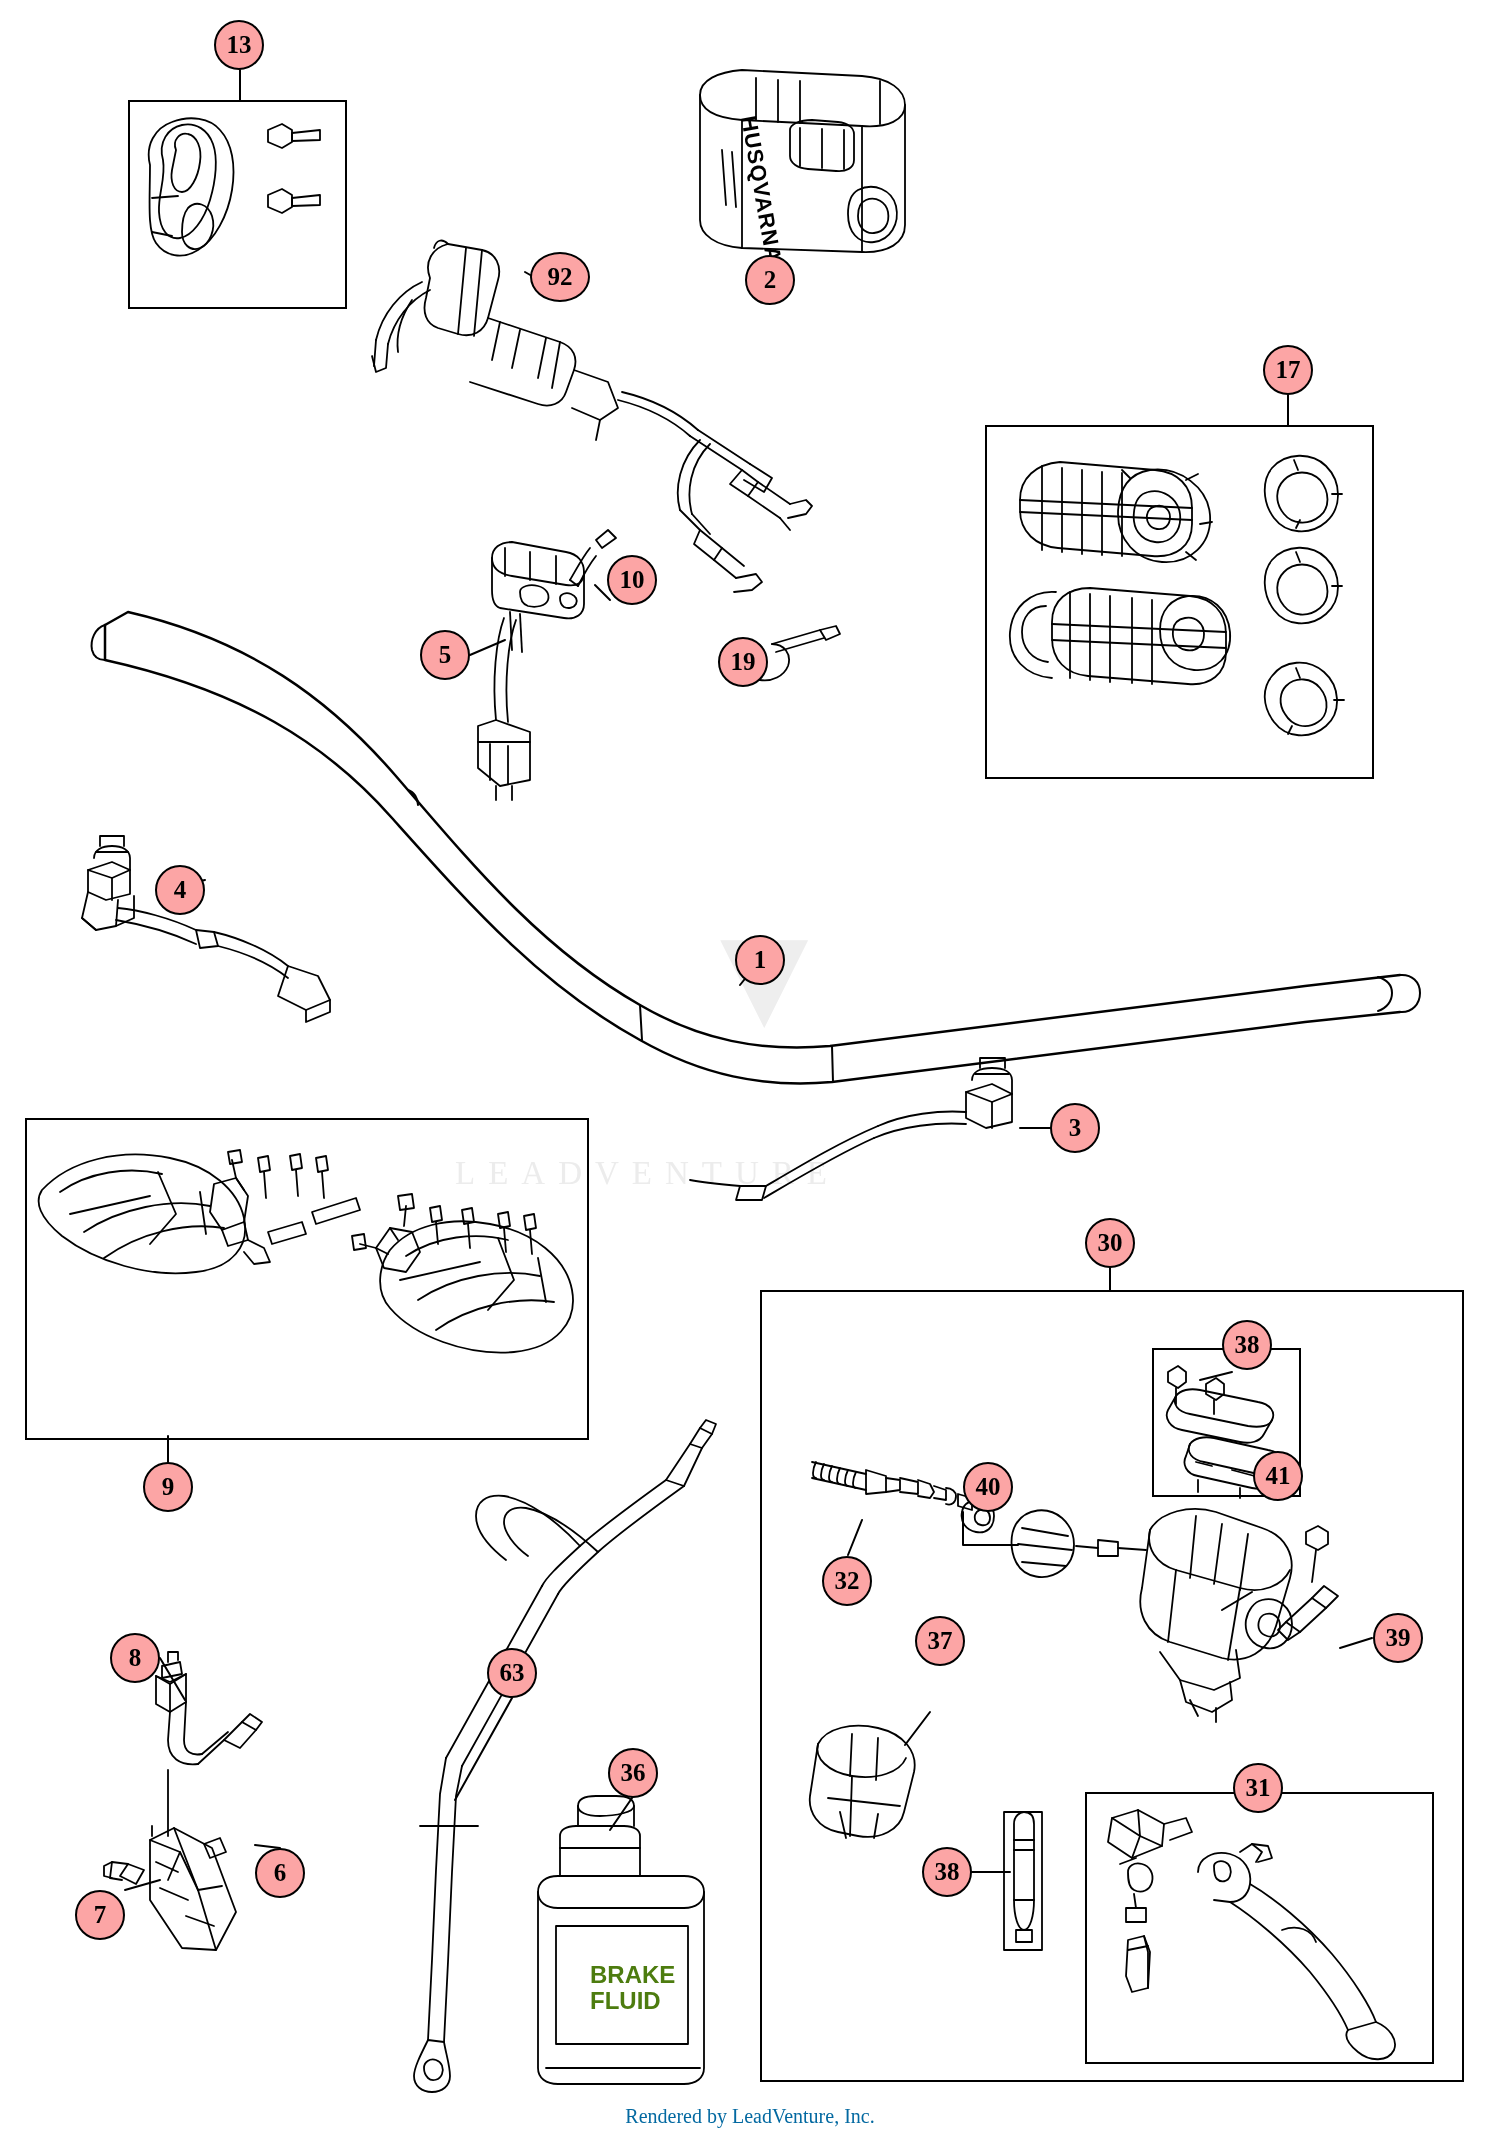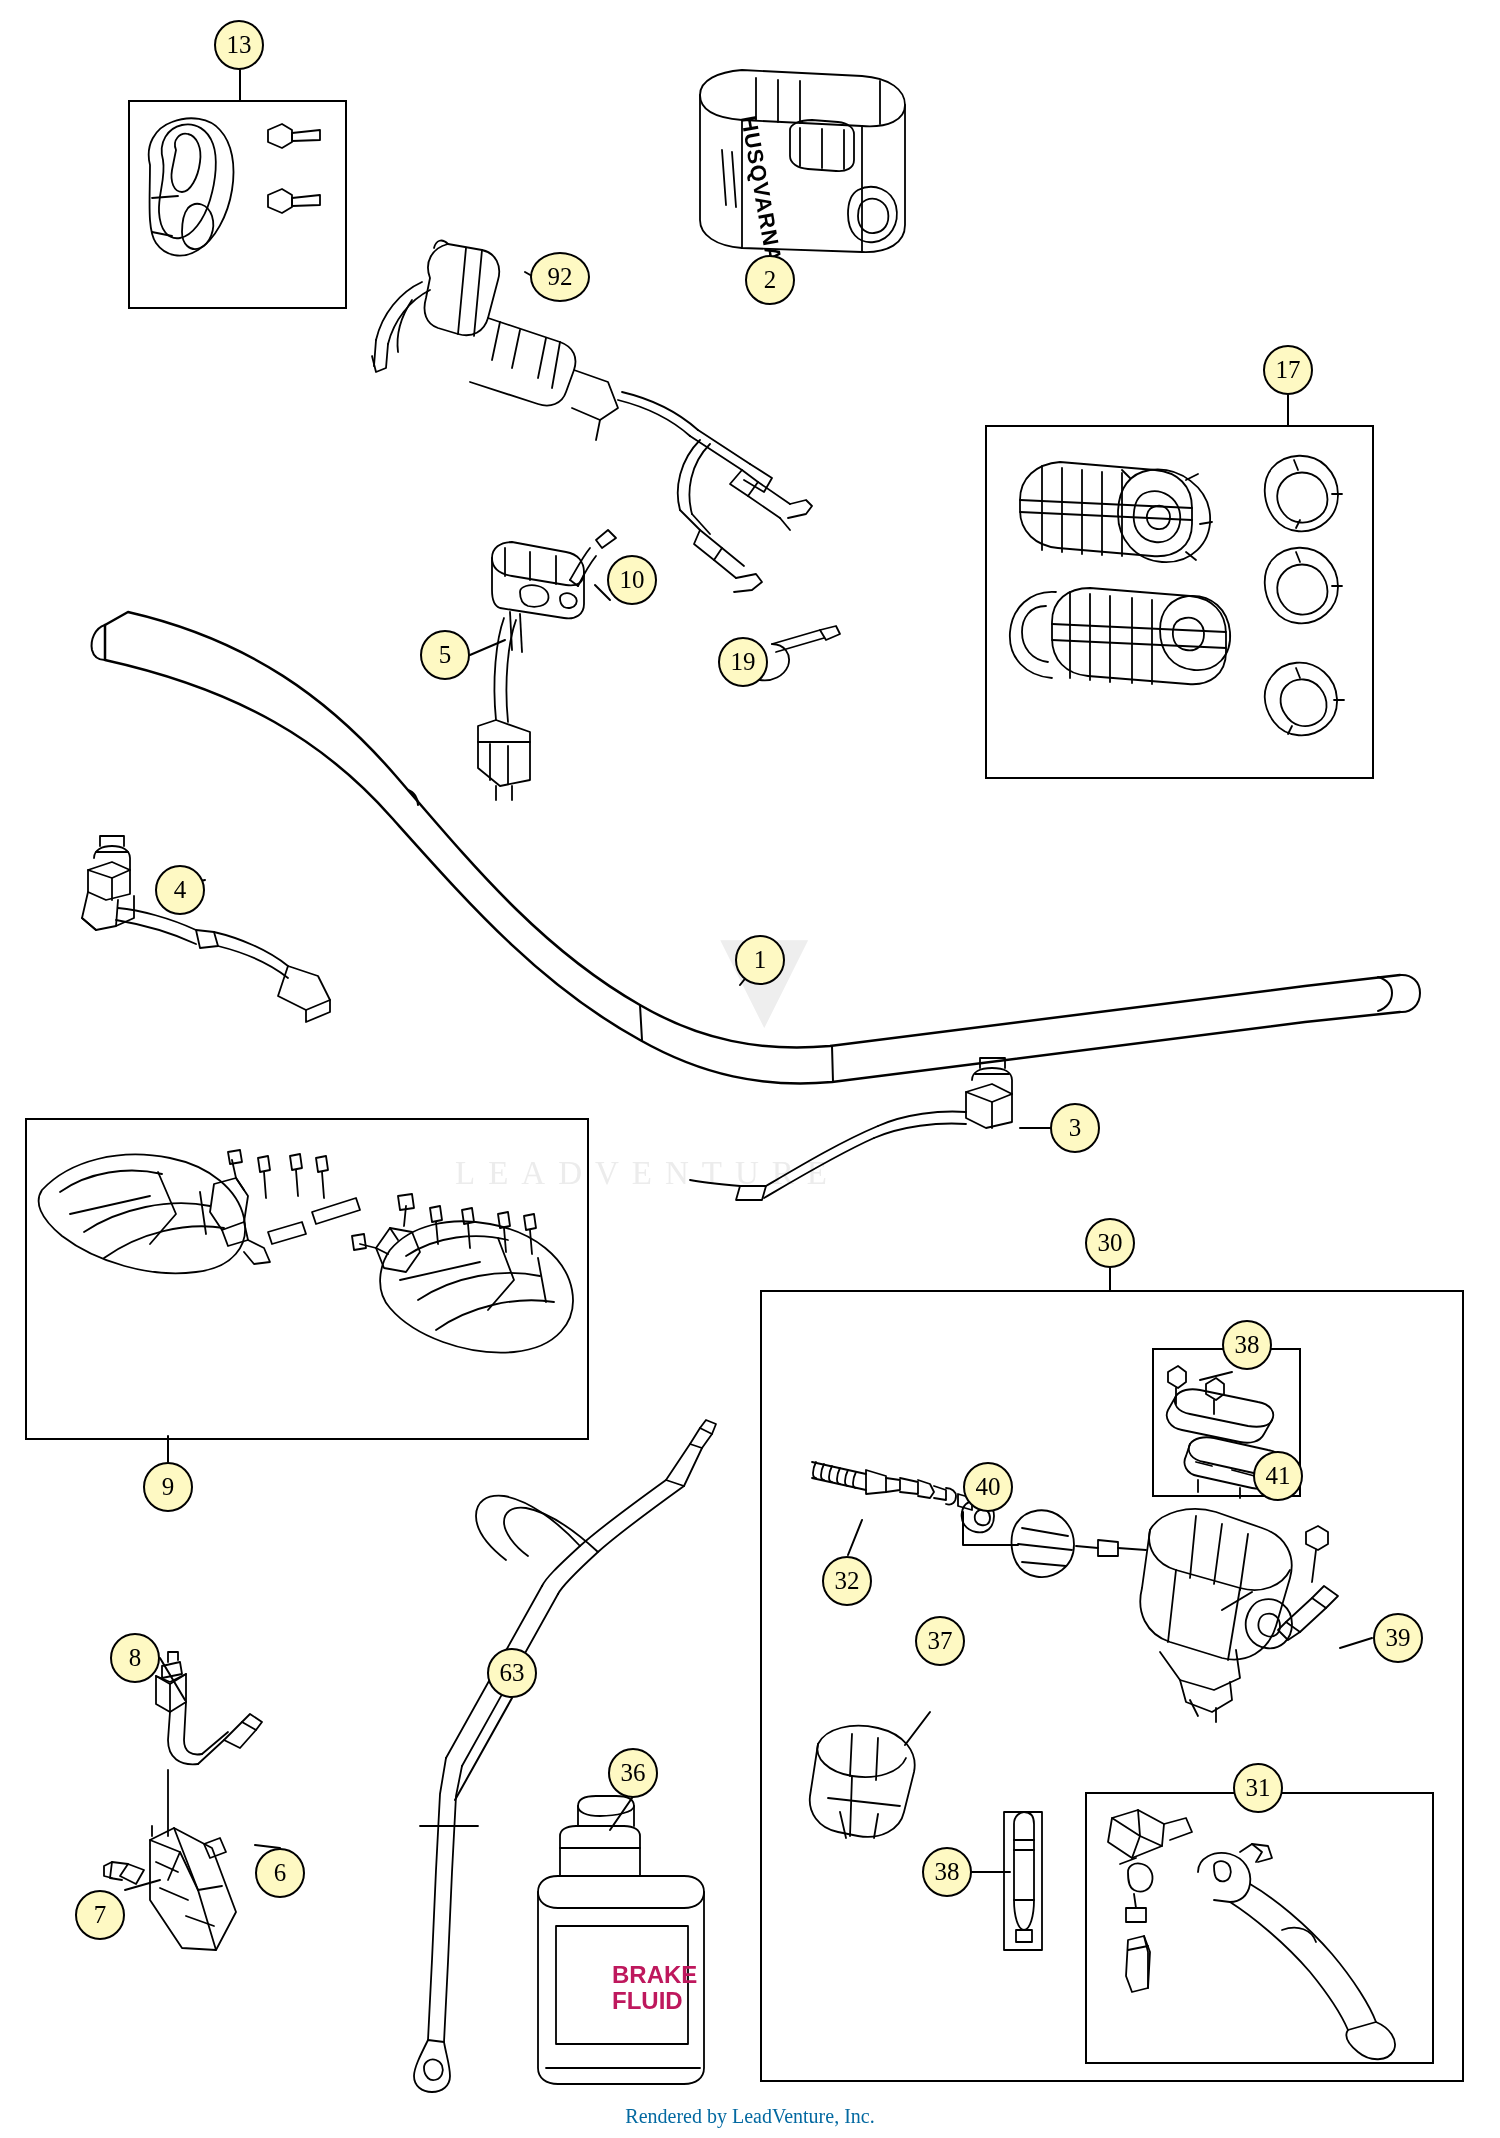--- a/index.html
+++ b/index.html
@@ -2,22 +2,22 @@
 <html><head>
 <meta charset="utf-8">
 <style>
   html,body{margin:0;padding:0;background:#ffffff;}
   body{width:1500px;height:2138px;position:relative;font-family:"Liberation Serif",serif;overflow:hidden;}
   #stage{position:absolute;left:0;top:0;width:1500px;height:2138px;}
 
   
   .callout{
     position:absolute;border:2.5px solid #000;border-radius:50%;
-    background:#fef9c3;display:flex;align-items:center;justify-content:center;
-    font-family:"Liberation Serif",serif;font-weight:400;color:#000;
+    background:#fca5a5;display:flex;align-items:center;justify-content:center;
+    font-family:"Liberation Serif",serif;font-weight:700;color:#000;
     box-sizing:border-box;z-index:40;
   }
   .callout.sz{width:50px;height:50px;font-size:25px;}
   .callout.szw{width:60px;height:50px;border-radius:50%;font-size:25px;}
 
   
   .groupbox{position:absolute;border:2px solid #000;background:transparent;z-index:5;}
 
   
   .wm{position:absolute;z-index:2;pointer-events:none;}
@@ -547,21 +547,21 @@
         <path d="M1252 1844 L1268 1846 L1272 1858 L1258 1862"></path>
         <path d="M1250 1884 C 1274 1898 1306 1924 1332 1954 C 1354 1980 1370 2006 1376 2022"></path>
         <path d="M1230 1902 C 1252 1916 1284 1942 1310 1972 C 1328 1994 1342 2016 1348 2030"></path>
         <path d="M1376 2022 C 1390 2028 1398 2040 1394 2050 C 1388 2062 1370 2062 1358 2052
                  C 1348 2044 1344 2036 1348 2030 Z"></path>
         <path d="M1282 1930 C 1298 1924 1312 1930 1316 1942"></path>
       </g>
     </g>
   </svg>
 
-  <div style="position:absolute;left:612px;top:1962px;z-index:20;font-family:'Liberation Sans',sans-serif;font-weight:700;font-size:24px;line-height:26px;color:#be185d;">
+  <div style="position:absolute;left:590px;top:1962px;z-index:20;font-family:'Liberation Sans',sans-serif;font-weight:700;font-size:24px;line-height:26px;color:#4d7c0f;">
     <div>BRAKE</div>
     <div>FLUID</div>
   </div>
 
   <div class="callout sz" style="left:214px;top:20px;">13</div>
   <div class="callout szw" style="left:530px;top:252px;">92</div>
   <div class="callout sz" style="left:745px;top:255px;">2</div>
   <div class="callout sz" style="left:1263px;top:345px;">17</div>
   <div class="callout sz" style="left:607px;top:555px;">10</div>
   <div class="callout sz" style="left:420px;top:630px;">5</div>

